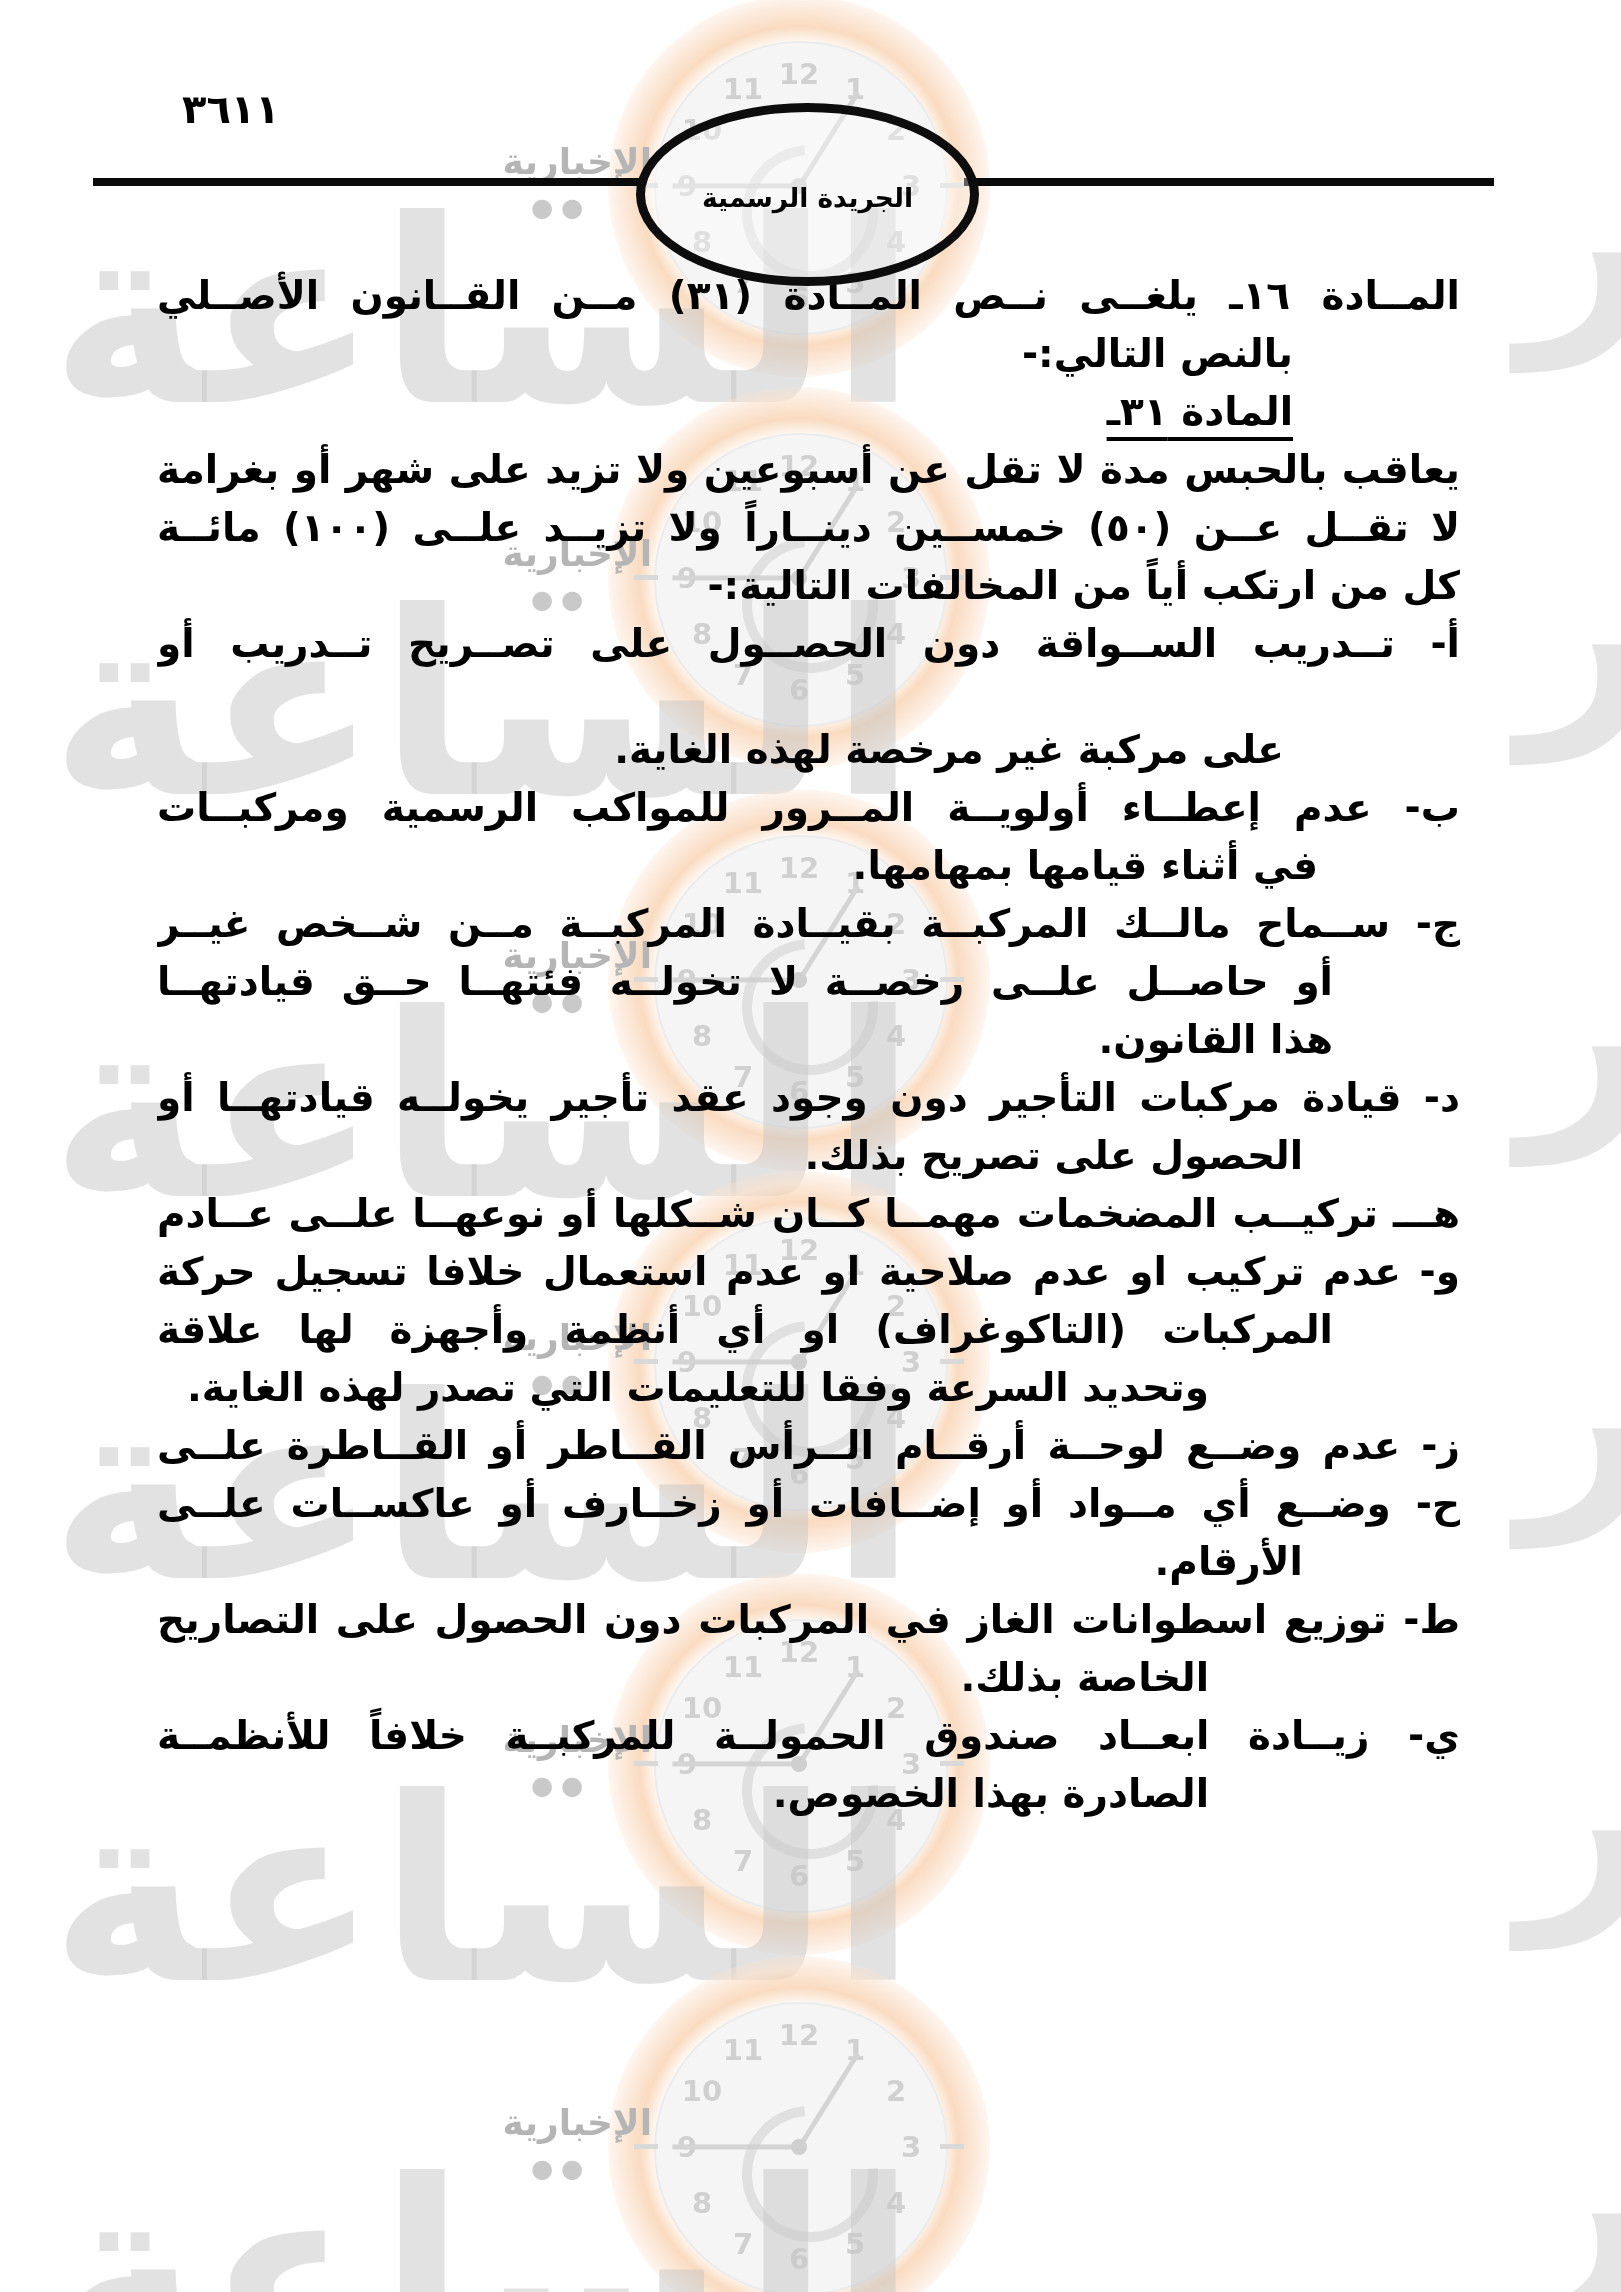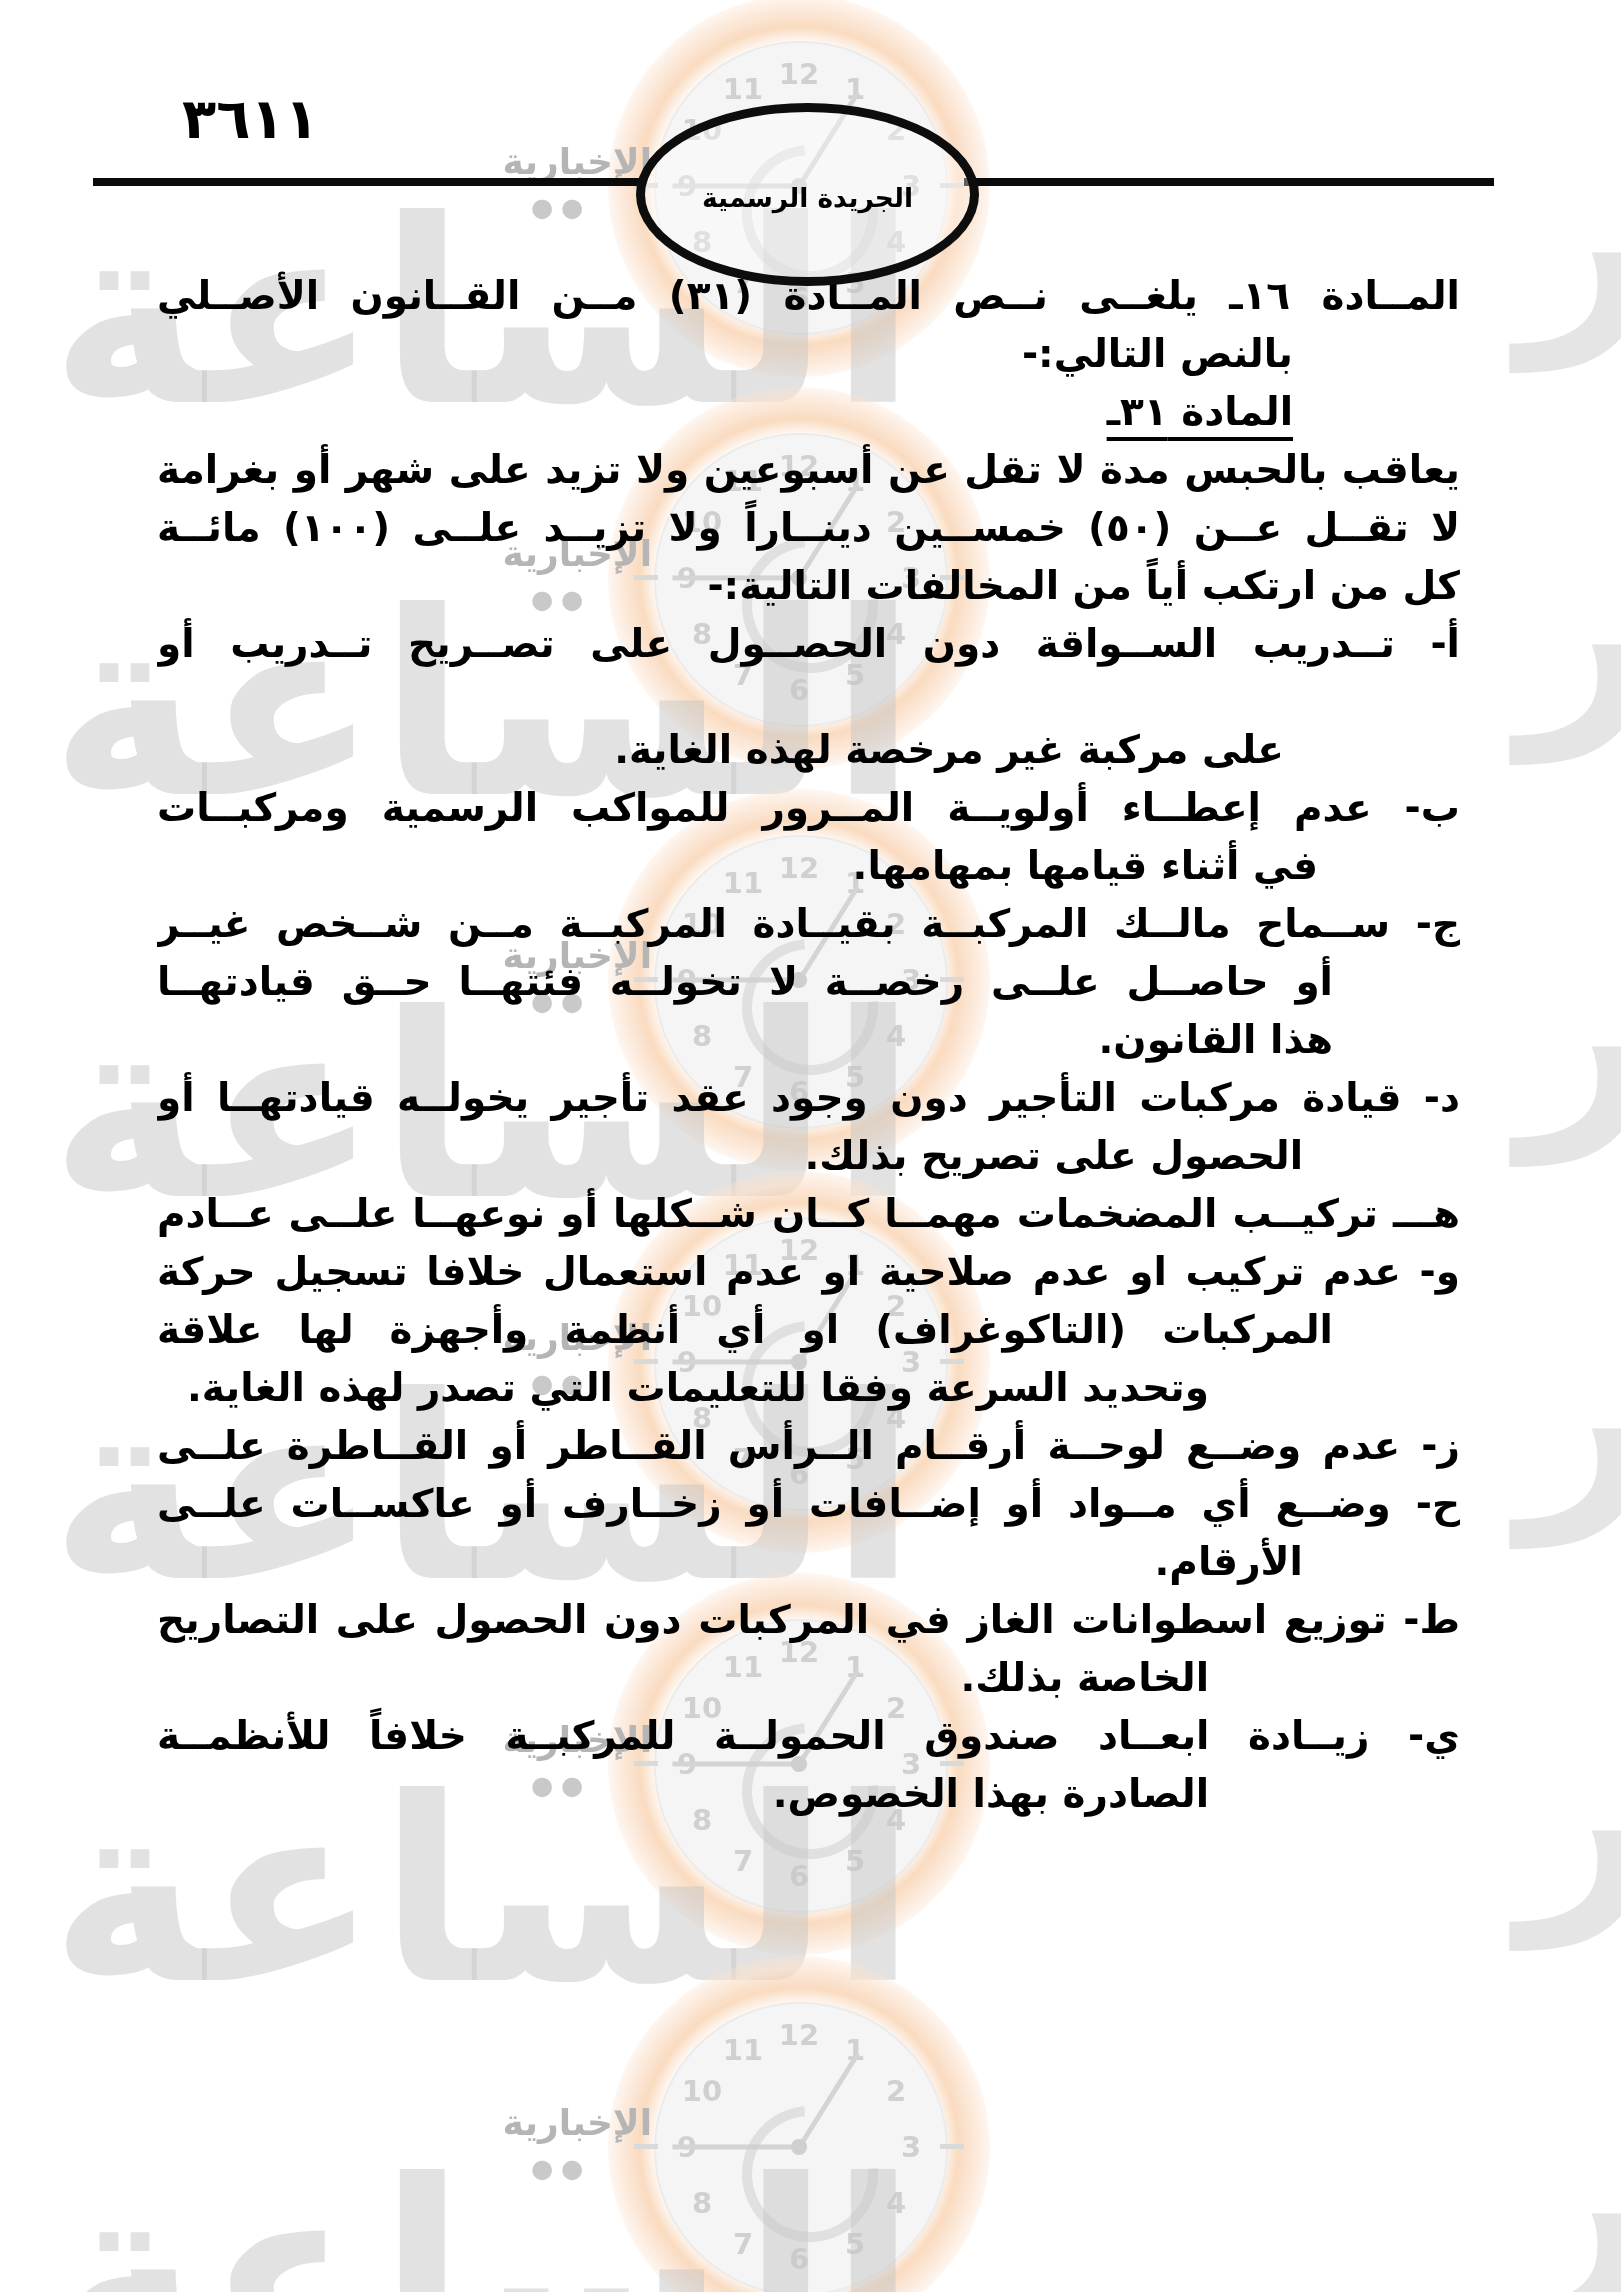--- a/index.html
+++ b/index.html
@@ -25,21 +25,21 @@
   .swirl{position:absolute;left:-57px;top:-41px;width:116px;height:116px;border:10.8px solid rgba(206,206,206,0.55);
          border-radius:50%;border-top-color:transparent;transform:rotate(40deg);}
   .lbl-ikh{position:absolute;right:147px;top:-45px;color:#b5b5b5;font-size:36px;font-weight:bold;white-space:nowrap;}
   .lbl-dots{position:absolute;right:208px;top:5.9px;color:#c9c9c9;font-size:25.5px;letter-spacing:7.8px;white-space:nowrap;}
   .giant-s{position:absolute;right:-118px;top:0px;color:rgba(198,198,198,0.50);font-size:255px;
            font-weight:bold;white-space:nowrap;line-height:1;}
   .giant-m{position:absolute;left:720px;top:-69px;color:rgba(198,198,198,0.45);font-size:235px;
            font-weight:bold;white-space:nowrap;line-height:1;}
 
   
-  .pagenum{position:absolute;left:182px;top:86px;z-index:3;color:#000;font-size:56px;font-weight:bold;
+  .pagenum{position:absolute;left:182px;top:86px;z-index:3;color:#000;font-size:40px;font-weight:bold;
            letter-spacing:8.8px;direction:ltr;}
   .rule{position:absolute;top:178px;height:7.8px;background:#0a0a0a;z-index:2;}
   .rule-l{left:93px;width:551px;}
   .rule-r{left:964px;width:530px;}
   .seal{position:absolute;left:636px;top:103px;width:325px;height:165px;z-index:3;
         border:9.8px solid #0d0d0d;border-radius:50%;background:rgba(255,255,255,0.35);
         display:flex;align-items:center;justify-content:center;}
   .seal-label{color:#000;font-size:26.5px;font-weight:bold;padding-top:5.9px;}
 
   

